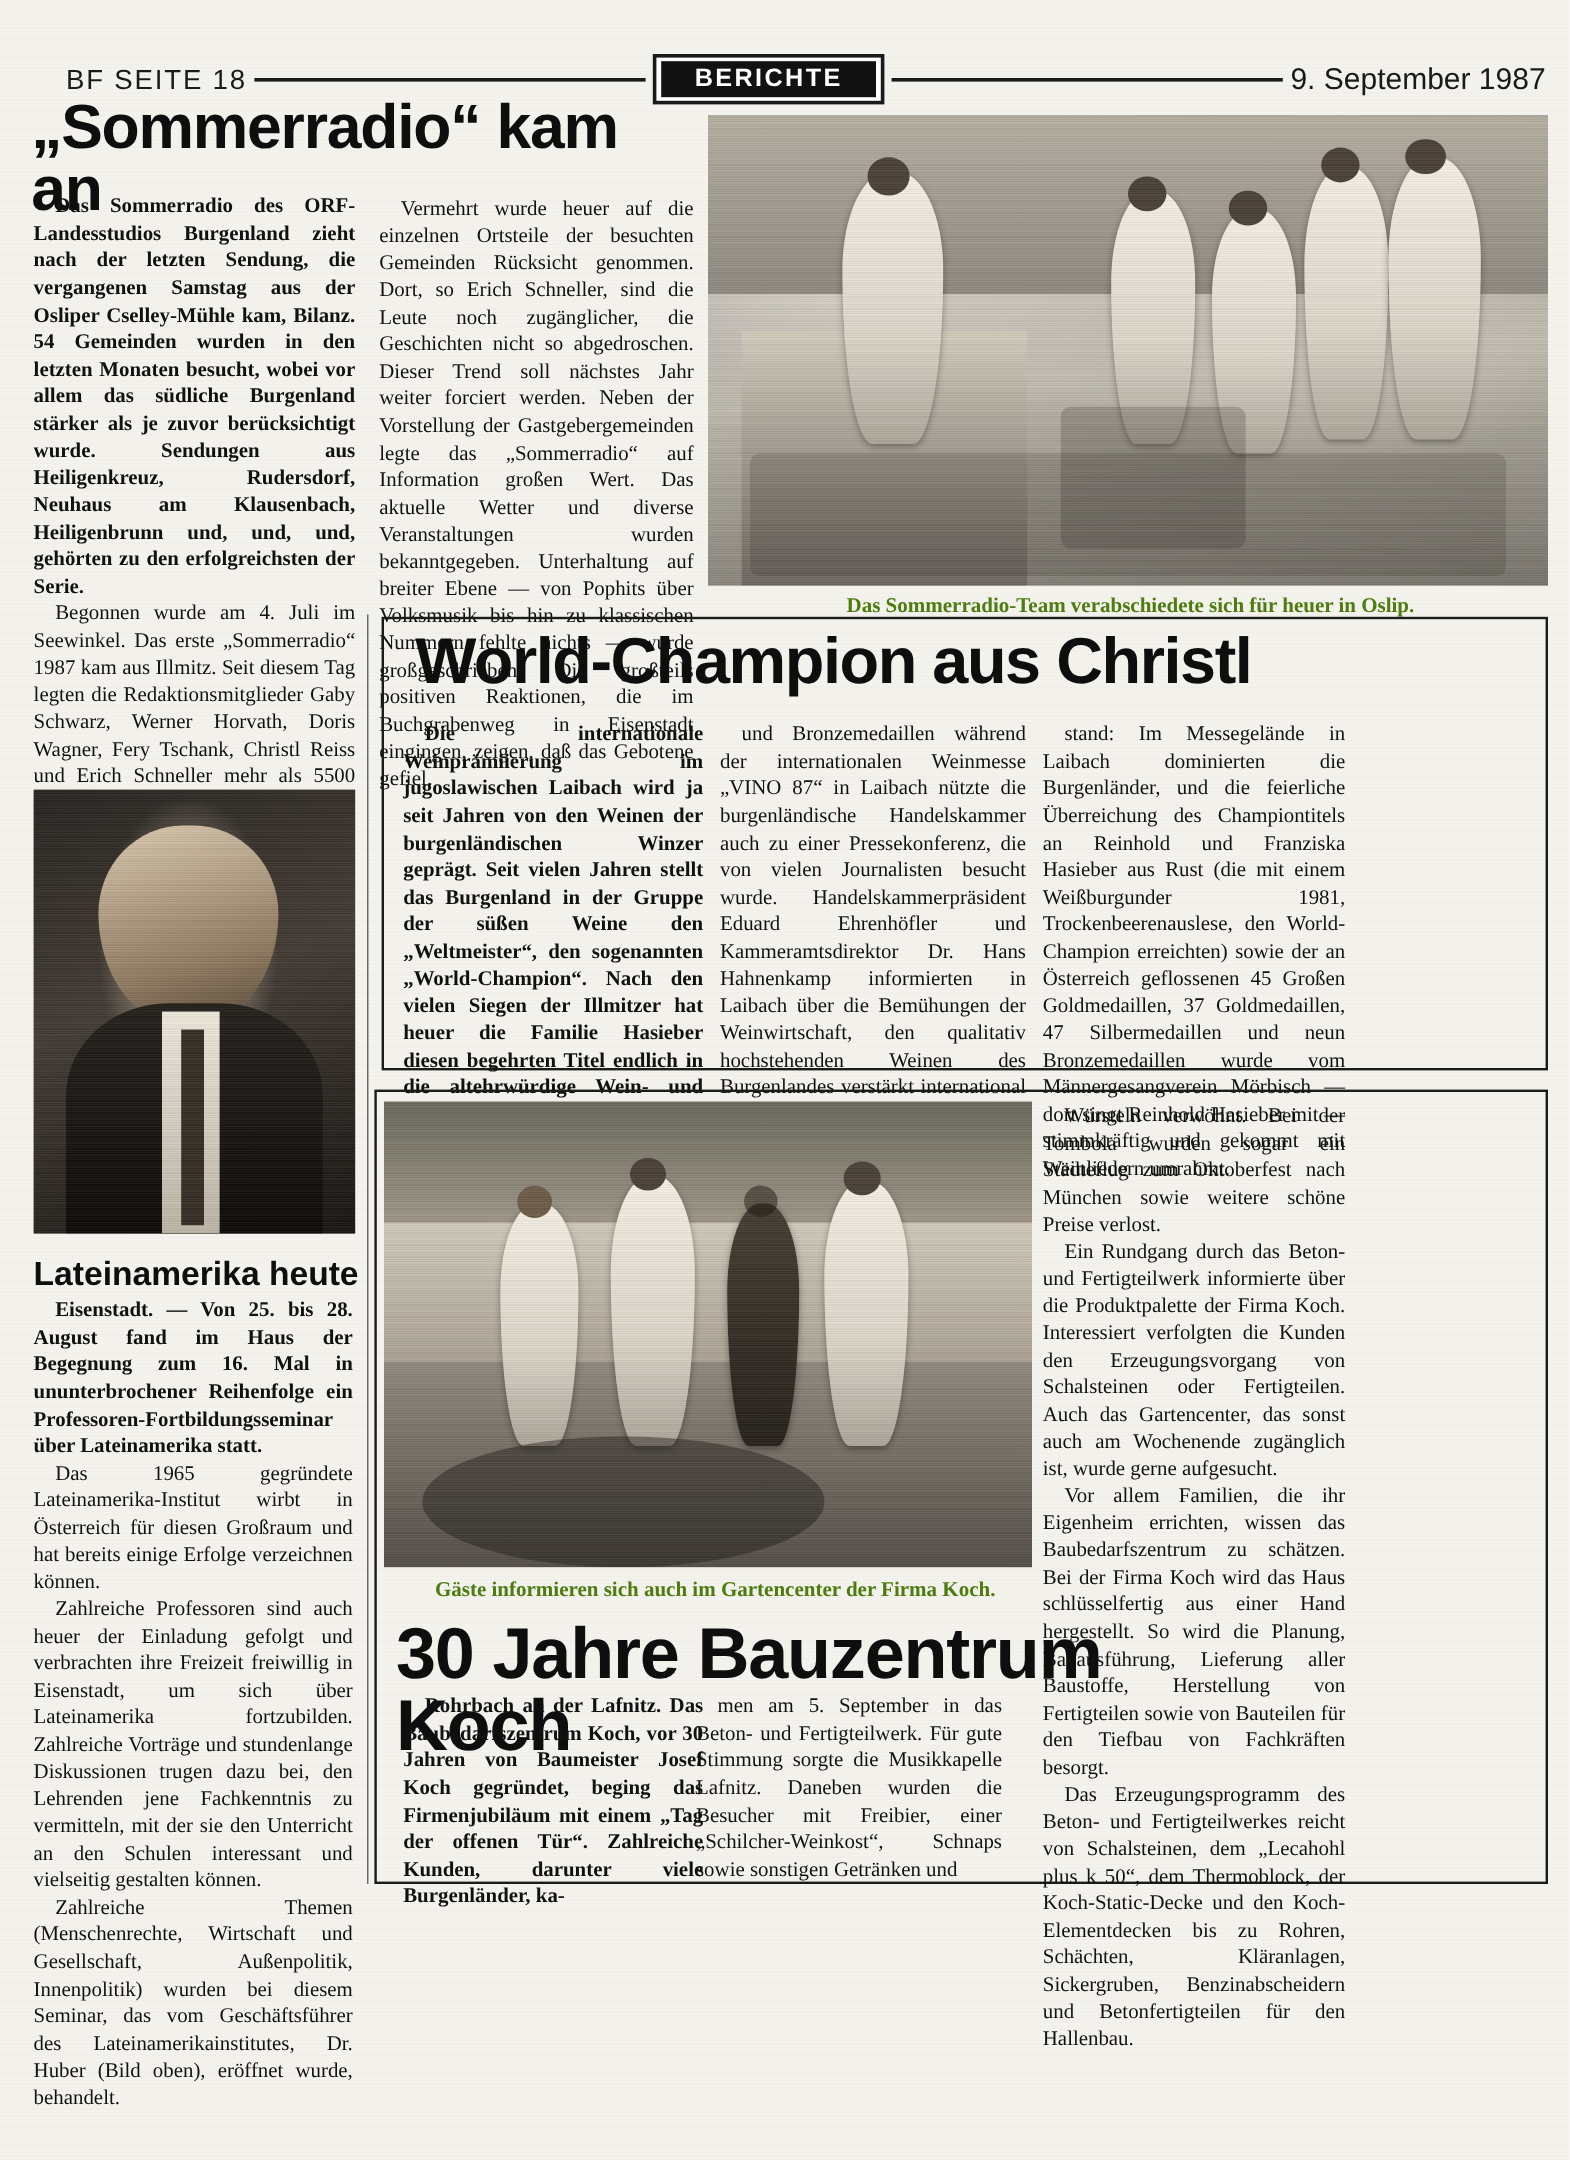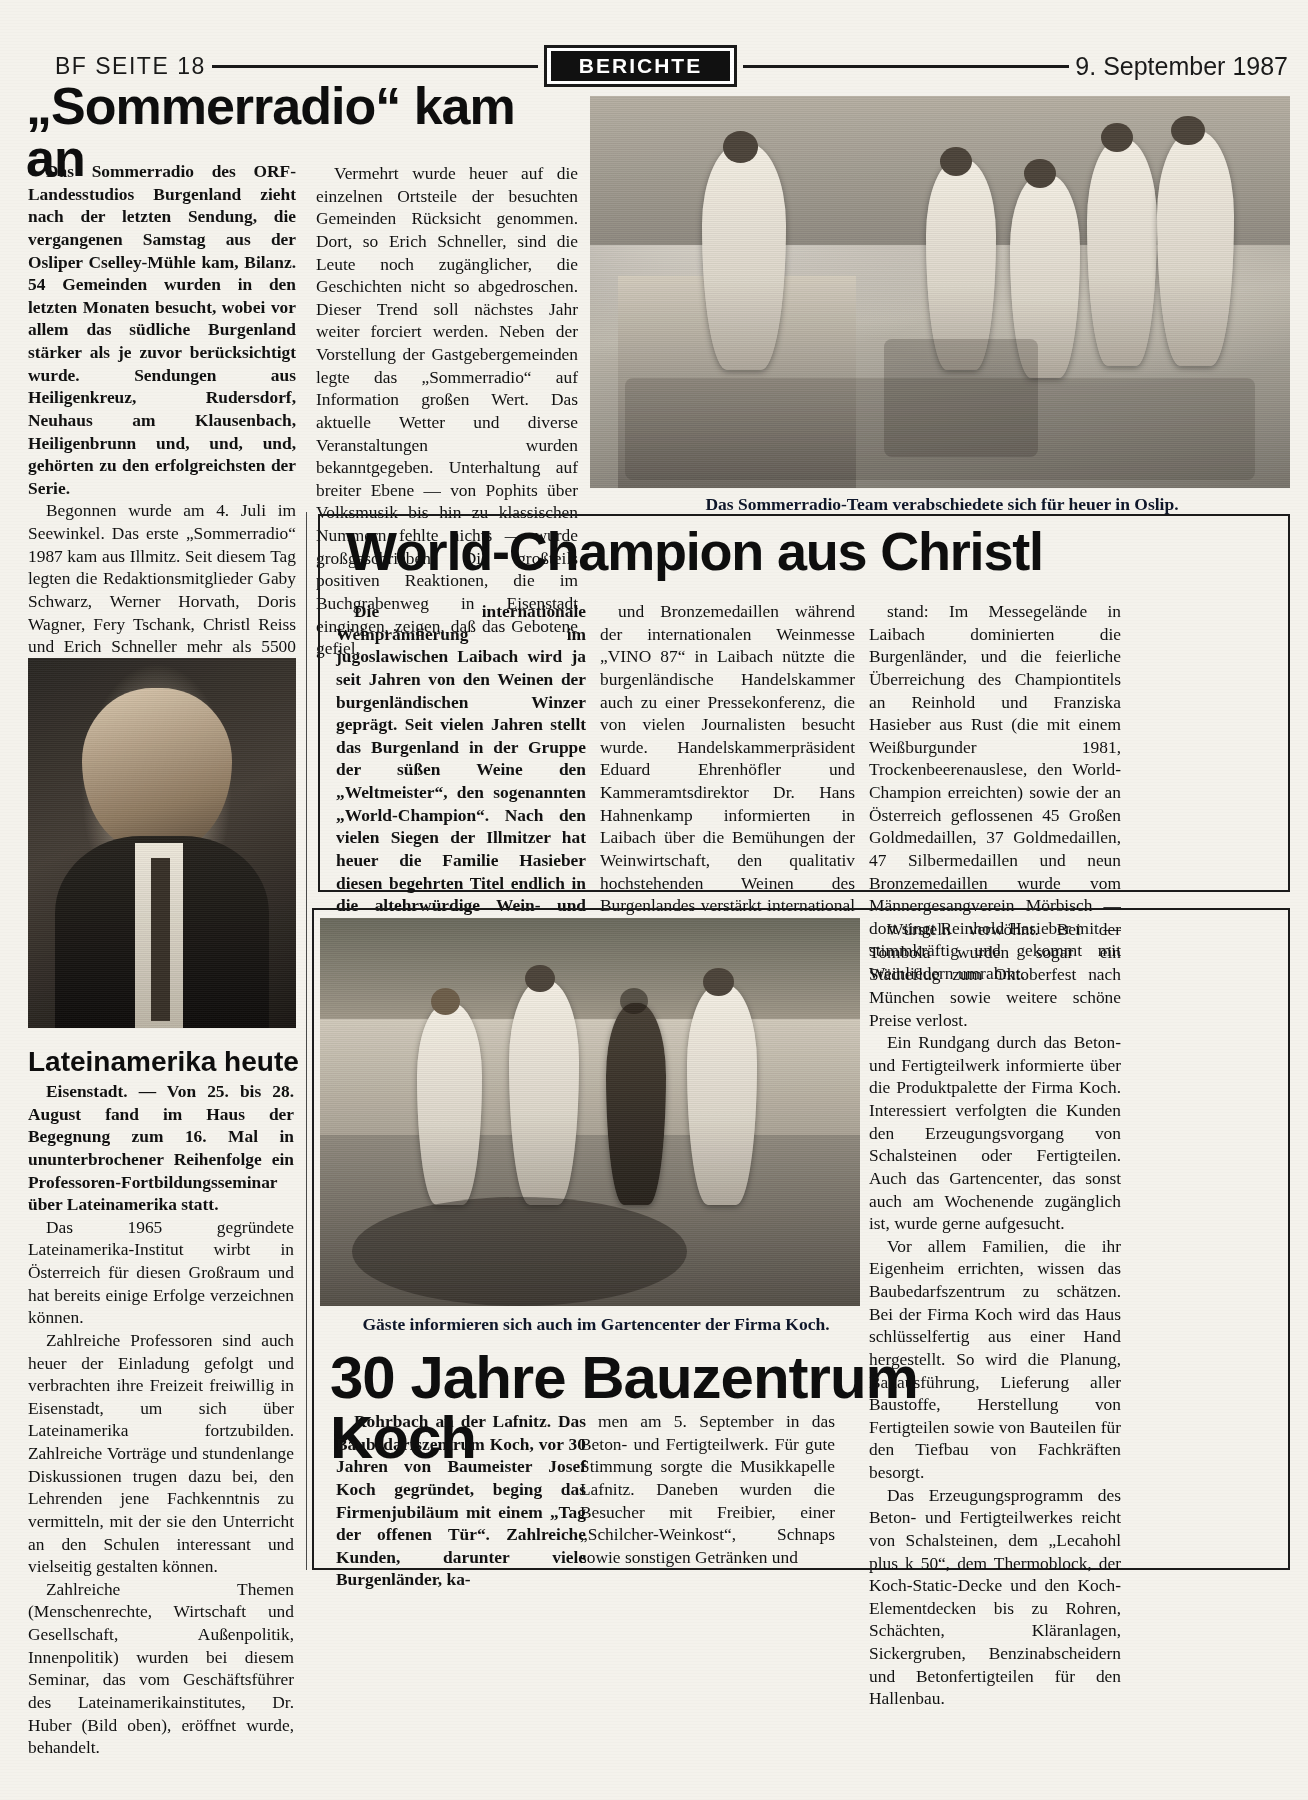--- a/index.html
+++ b/index.html
@@ -149,21 +149,21 @@
   .ph-dark {
     position: absolute;
     background: rgba(30,26,22,.55);
     border-radius: 8px;
   }
 
   .cap {
     font-family: "Liberation Serif", serif;
     font-weight: bold;
     font-size: 17.5px;
-    color: #0f172a;
+    color: #4d7c0f;
   }
   .cap1 {
     position: absolute;
     left: 592px;
     top: 494px;
     width: 700px;
     text-align: center;
   }
   .hl-world {
     position: absolute;

